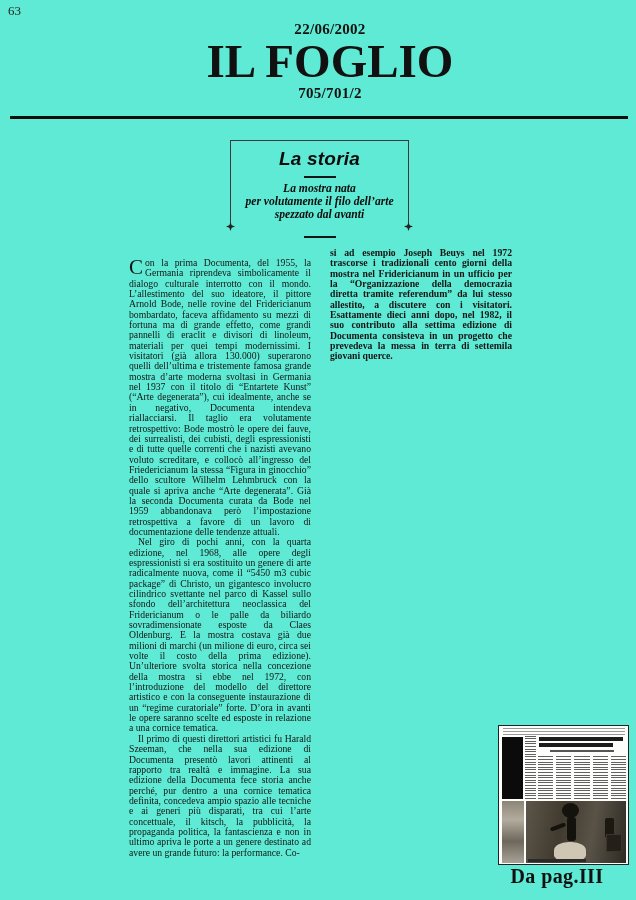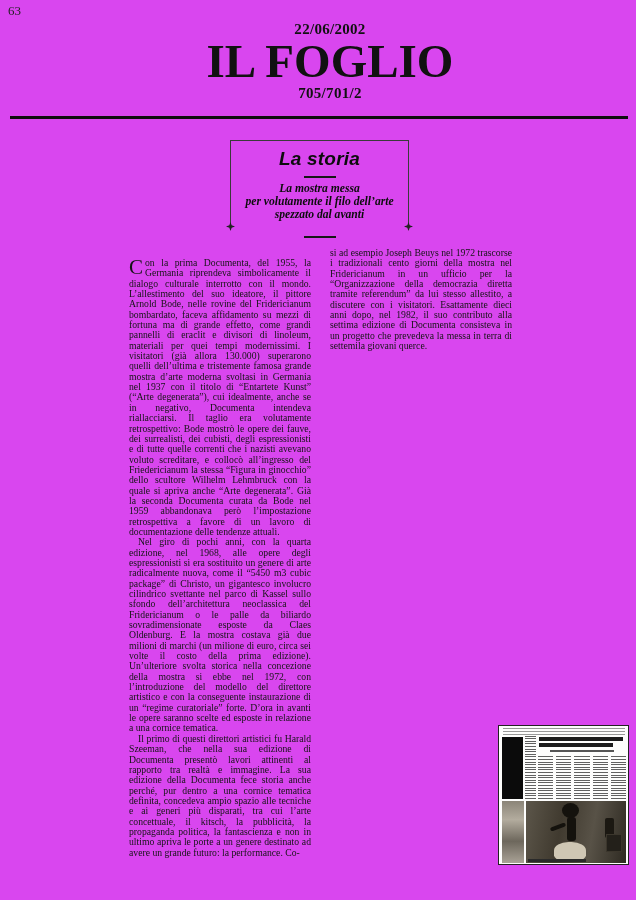--- a/index.html
+++ b/index.html
@@ -4,21 +4,21 @@
 <style>
   html,body{margin:0;padding:0;}
   body{
     width:636px;height:900px;
     background:#f2f2f0;
     font-family:"Liberation Serif", serif;
     color:#111;
   }
   .sheet{
     position:relative;width:636px;height:900px;
-    background:#d946ef;overflow:hidden;
+    background:#5eead4;overflow:hidden;
   }
   .pagenum{
     position:absolute;left:8px;top:3px;
     font-size:13px;color:#222;
   }
   .header{
     position:absolute;left:22px;top:0;width:616px;
     text-align:center;
   }
   .date{margin-top:21px;font-size:15px;font-weight:bold;letter-spacing:.3px;}
@@ -55,21 +55,21 @@
 
   
   .col{
     position:absolute;width:182px;
     font-size:9.7px;line-height:10.35px;
     text-align:justify;color:#141414;
   }
   .col p{margin:0;}
   .col p.ind{text-indent:9px;}
   .col1{left:129px;top:258px;}
-  .col2{left:330px;top:248px;}
+  .col2{left:330px;top:248px;font-weight:bold;}
   .dropcap{
     float:left;font-size:21px;line-height:17px;
     padding:1px 2px 0 0;font-weight:500;
   }
 
   .section-label{
     position:absolute;left:129px;top:865px;width:182px;
     text-align:center;font-size:20px;font-weight:bold;letter-spacing:.4px;
   }
   .frompage-label{
@@ -149,21 +149,21 @@
   <div class="header">
     <div class="date">22/06/2002</div>
     <div class="masthead">IL FOGLIO</div>
     <div class="edcode">705/701/2</div>
   </div>
   <div class="header-rule"></div>
 
   <div class="storybox">
     <div class="kicker">La storia</div>
     <div class="minirule"></div>
-    <div class="subtitle">La mostra messa</div>
+    <div class="subtitle">La mostra nata</div>
     <div class="subtitle">per volutamente il filo dell’arte</div>
     <div class="subtitle">spezzato dal avanti</div>
     <span class="diamond dl"></span>
     <span class="diamond dr"></span>
     <div class="bottomrule"></div>
   </div>
 
   <div class="col col1">
     <p><span class="dropcap">C</span><span>on la prima Documenta, del 1955, la Germania riprendeva simbolicamente il dialogo culturale interrotto con il mondo. L’allestimento del suo ideatore, il pittore Arnold Bode, nelle rovine del Fridericianum bombardato, faceva affidamento su mezzi di fortuna ma di grande effetto, come grandi pannelli di eraclit e divisori di linoleum, materiali per quei tempi modernissimi. I visitatori (già allora 130.000) superarono quelli dell’ultima e tristemente famosa grande mostra d’arte moderna svoltasi in Germania nel 1937 con il titolo di “Entartete Kunst” (“Arte degenerata”), cui idealmente, anche se in negativo, Documenta intendeva riallacciarsi. Il taglio era volutamente retrospettivo: Bode mostrò le opere dei fauve, dei surrealisti, dei cubisti, degli espressionisti e di tutte quelle correnti che i nazisti avevano voluto screditare, e collocò all’ingresso del Friedericianum la stessa “Figura in ginocchio” dello scultore Wilhelm Lehmbruck con la quale si apriva anche “Arte degenerata”. Già la seconda Documenta curata da Bode nel 1959 abbandonava però l’impostazione retrospettiva a favore di un lavoro di documentazione delle tendenze attuali.</span></p>
     <p class="ind">Nel giro di pochi anni, con la quarta edizione, nel 1968, alle opere degli espressionisti si era sostituito un genere di arte radicalmente nuova, come il “5450 m3 cubic package” di Christo, un gigantesco involucro cilindrico svettante nel parco di Kassel sullo sfondo dell’architettura neoclassica del Fridericianum o le palle da biliardo sovradimensionate esposte da Claes Oldenburg. E la mostra costava già due milioni di marchi (un milione di euro, circa sei volte il costo della prima edizione). Un’ulteriore svolta storica nella concezione della mostra si ebbe nel 1972, con l’introduzione del modello del direttore artistico e con la conseguente instaurazione di un “regime curatoriale” forte. D’ora in avanti le opere saranno scelte ed esposte in relazione a una cornice tematica.</p>
@@ -200,14 +200,15 @@
         <div class="ph-torso"></div>
         <div class="ph-arm"></div>
         <div class="ph-right-sculpt"></div>
         <div class="ph-crate"></div>
         <div class="ph-figure"></div>
         <div class="ph-caption"></div>
       </div>
     </div>
   </div>
 
+  <div class="frompage-label">Da pag.III</div>
 
 </div>
 
 </body></html>

